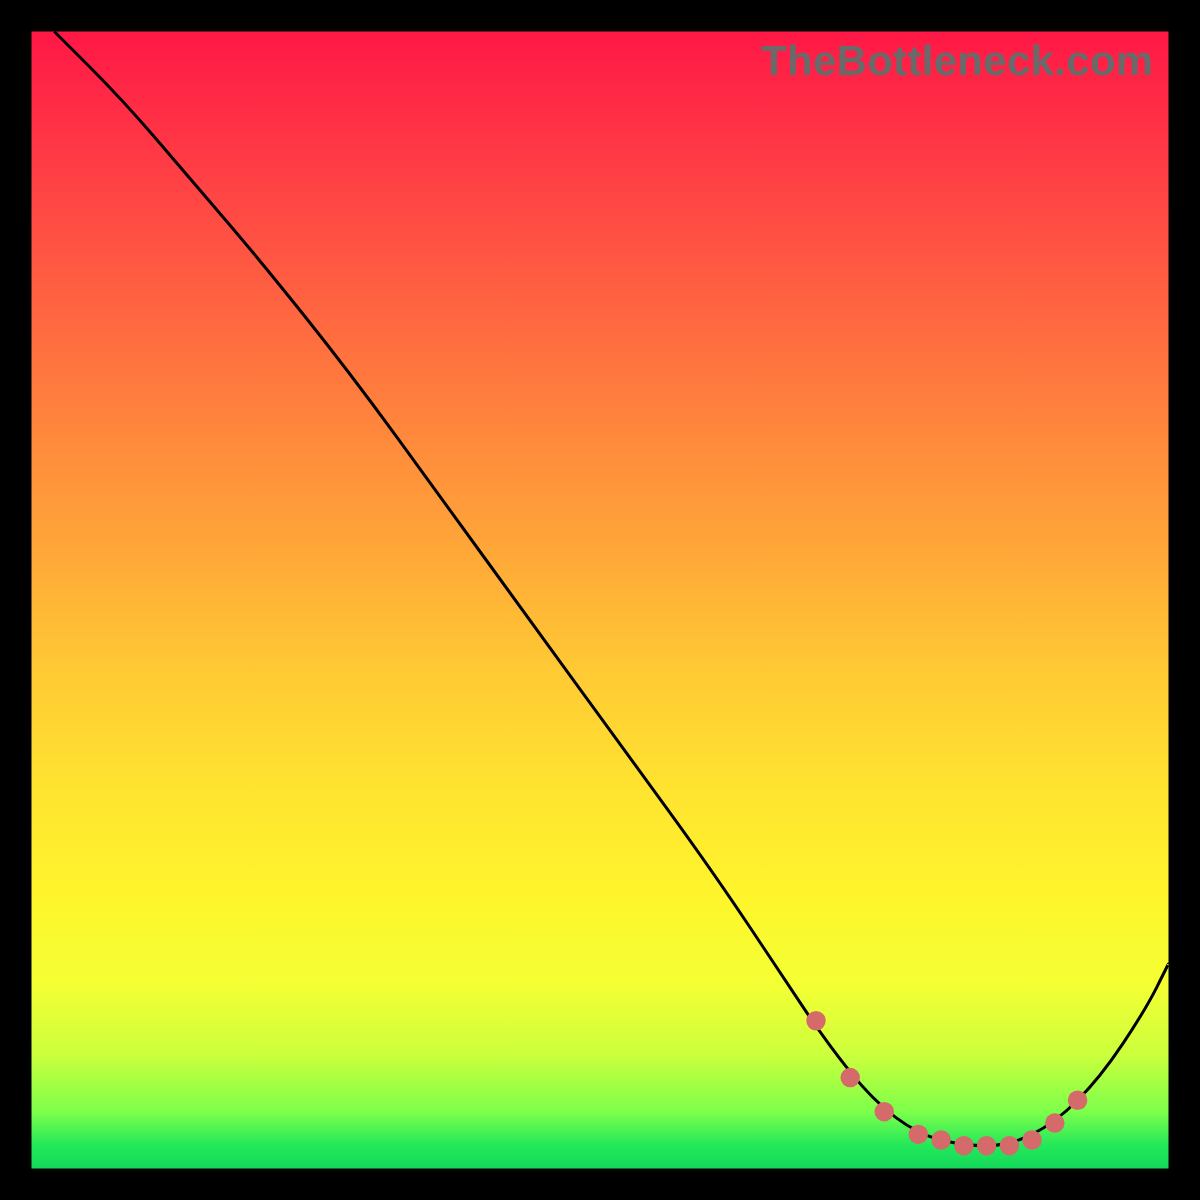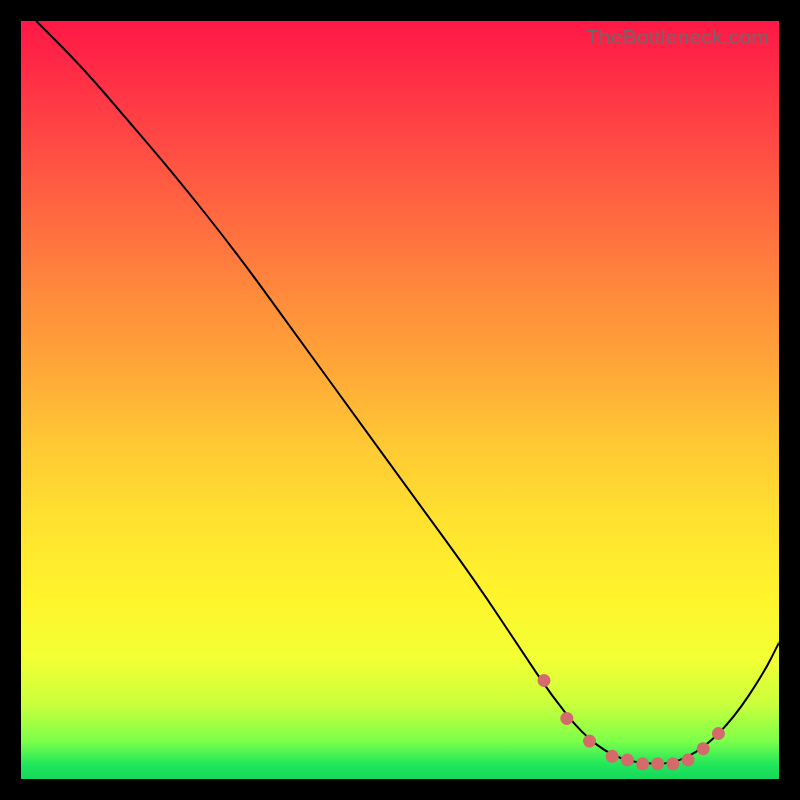--- a/index.html
+++ b/index.html
@@ -39,22 +39,22 @@
       #cbff3c 90%,
       #7dff4a 95%,
       #22e85a 98%,
       #14d85a 100%
     );
   }
   .watermark {
     position: absolute;
     top: 4px;
     right: 10px;
-    font-size: 21px;
-    font-weight: 400;
+    font-size: 28px;
+    font-weight: 700;
     color: #6a6a6a;
     letter-spacing: 0.2px;
     user-select: none;
   }
   svg.curve, svg.markers {
     position: absolute;
     inset: 0;
     width: 758px;
     height: 758px;
     overflow: visible;

